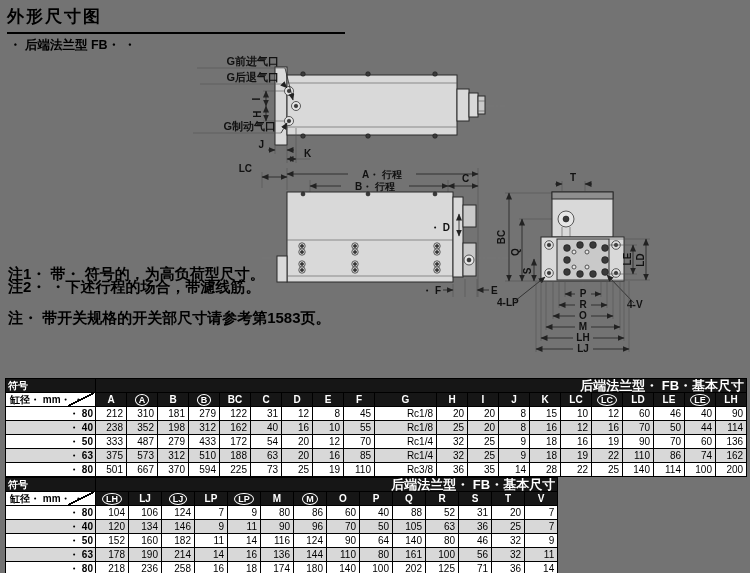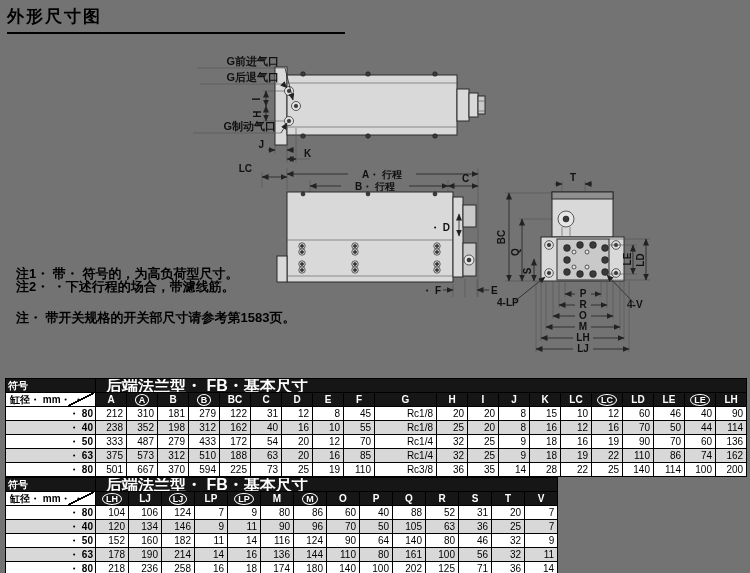--- a/index.html
+++ b/index.html
@@ -2,32 +2,32 @@
 <html><head>
 <meta charset="utf-8">
 <style>
   html,body{margin:0;padding:0;background:#e8e8e8;}
   .page{position:relative;width:750px;height:573px;background:#737373;overflow:hidden;
         font-family:"Liberation Sans","DejaVu Sans",sans-serif;color:#000;}
   .title{position:absolute;left:7px;top:5px;margin:0;font-size:17px;font-weight:bold;
          letter-spacing:2px;width:338px;border-bottom:2px solid #000;padding-bottom:4px;}
   .subtitle{position:absolute;left:9px;top:37px;font-size:12.5px;font-weight:bold;}
   .drawing{position:absolute;left:180px;top:50px;width:570px;height:330px;}
-  .notes{position:absolute;left:16px;top:267px;font-size:13px;font-weight:bold;line-height:13.2px;}
+  .notes{position:absolute;left:8px;top:267px;font-size:15px;font-weight:bold;line-height:13.2px;}
   .notes .nline{white-space:nowrap;}
   .notes .blist{margin-top:3px;}
   .notes .n3{margin-top:18px;}
   .tables{position:absolute;left:5px;top:378px;}
   table{border-collapse:collapse;table-layout:fixed;}
   #t1{width:741px;}
   #t2{width:552px;}
   td{border:1px solid #000;font-size:10px;height:13px;line-height:11px;padding:0 2px;
      overflow:hidden;white-space:nowrap;}
   td.hdr{background:#161616;color:#fff;font-weight:bold;}
-  td.banner{text-align:left;padding-left:10px;font-size:16px;}
+  td.banner{text-align:right;padding-left:10px;font-size:13px;}
   td.colh{text-align:center;padding:0;}
   td.val{text-align:right;padding-right:3px;background:#fff;}
   td.bore{text-align:right;background:#fff;font-weight:bold;}
   tr.alt td.val, tr.alt td.bore{background:#d8d8d8;}
   td.rowhead{background:#fff;font-weight:bold;font-size:10px;position:relative;padding-left:4px;}
   td.rowhead .diag{position:absolute;right:1px;top:0;width:26px;height:100%;
      background:linear-gradient(to bottom right,transparent 46%,#000 46%,#000 54%,transparent 54%);}
   .circ{display:inline-block;border:1px solid #fff;border-radius:50%;padding:0 3px;
         font-size:9px;line-height:10px;font-weight:bold;}
   
@@ -41,20 +41,21 @@
   .cl{stroke:#777;stroke-width:0.7;fill:none;stroke-dasharray:9 2 2 2;}
   .ring{fill:#e6e6e6;stroke:#333;stroke-width:0.8;}
   .bolt{fill:#3a3a3a;stroke:#111;stroke-width:0.5;}
 </style>
 </head>
 <body>
 
 <div class="page">
 
   <h1 class="title">外形尺寸图</h1>
+  <div class="subtitle">・ 后端法兰型  FB・ ・</div>
 
   <svg class="drawing" viewBox="180 50 570 330">
     <defs>
       <marker id="ae" markerWidth="8" markerHeight="8" refX="6.5" refY="3" orient="auto" markerUnits="userSpaceOnUse">
         <path d="M0,0 L7,3 L0,6 z" fill="#222"></path>
       </marker>
       <marker id="as" markerWidth="8" markerHeight="8" refX="6.5" refY="3" orient="auto-start-reverse" markerUnits="userSpaceOnUse">
         <path d="M0,0 L7,3 L0,6 z" fill="#222"></path>
       </marker>
     </defs>

